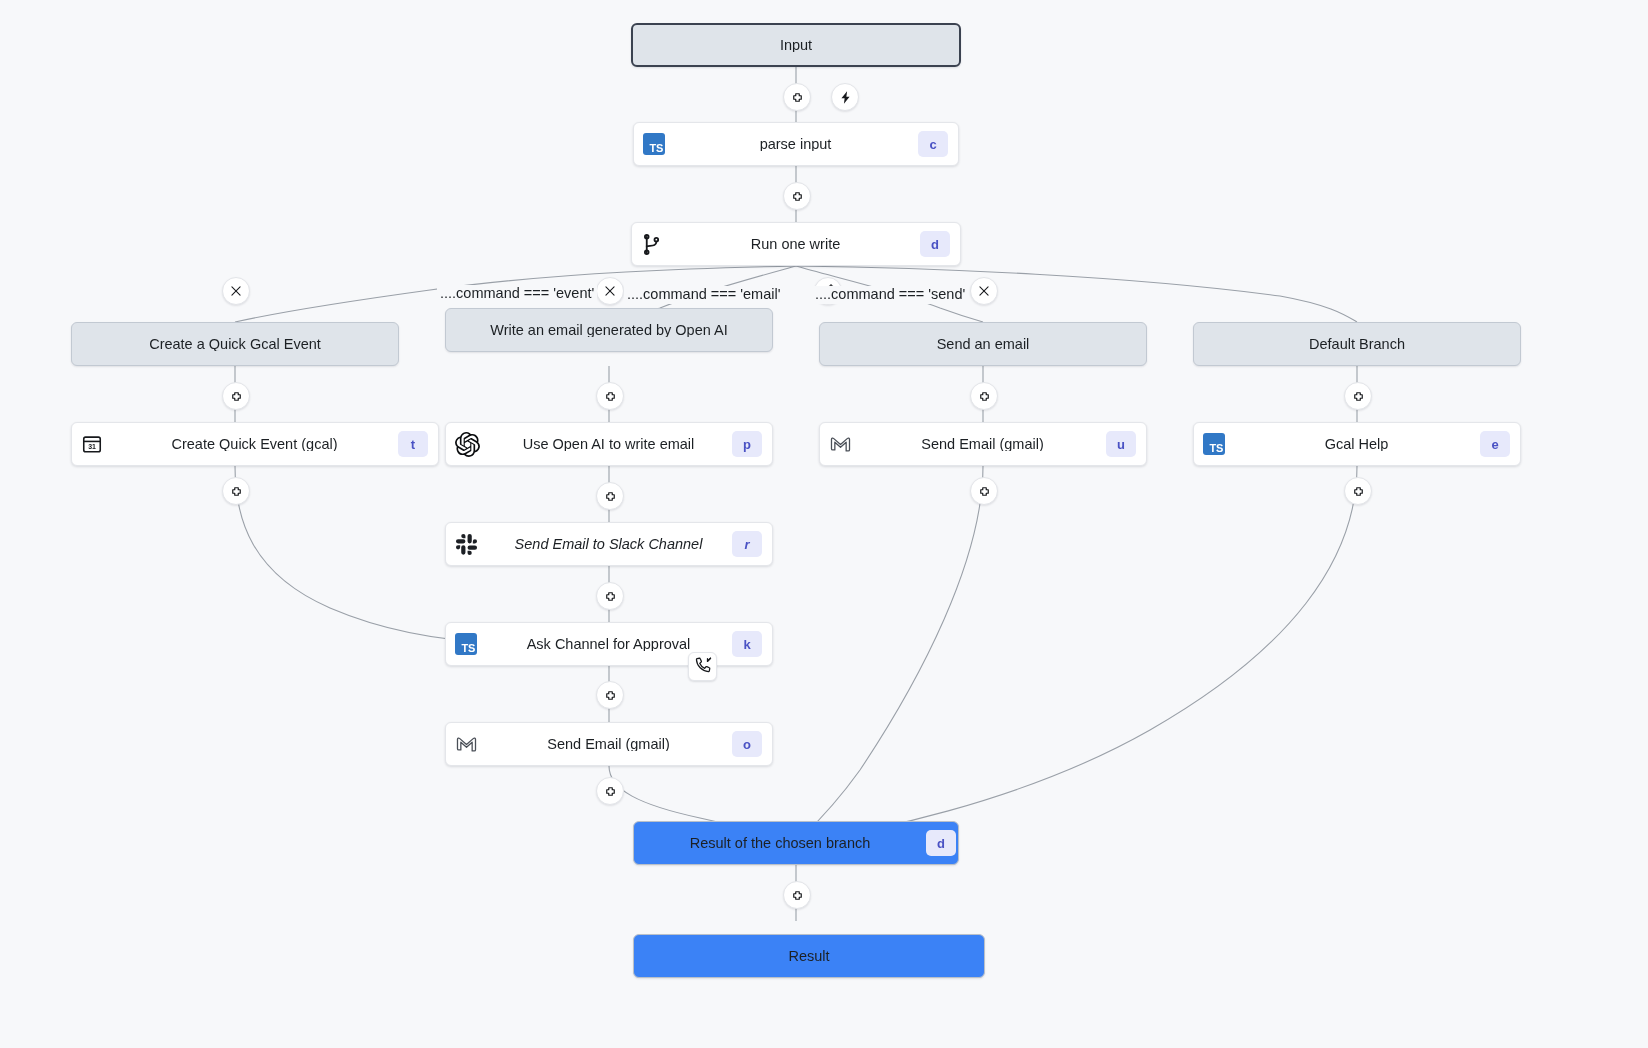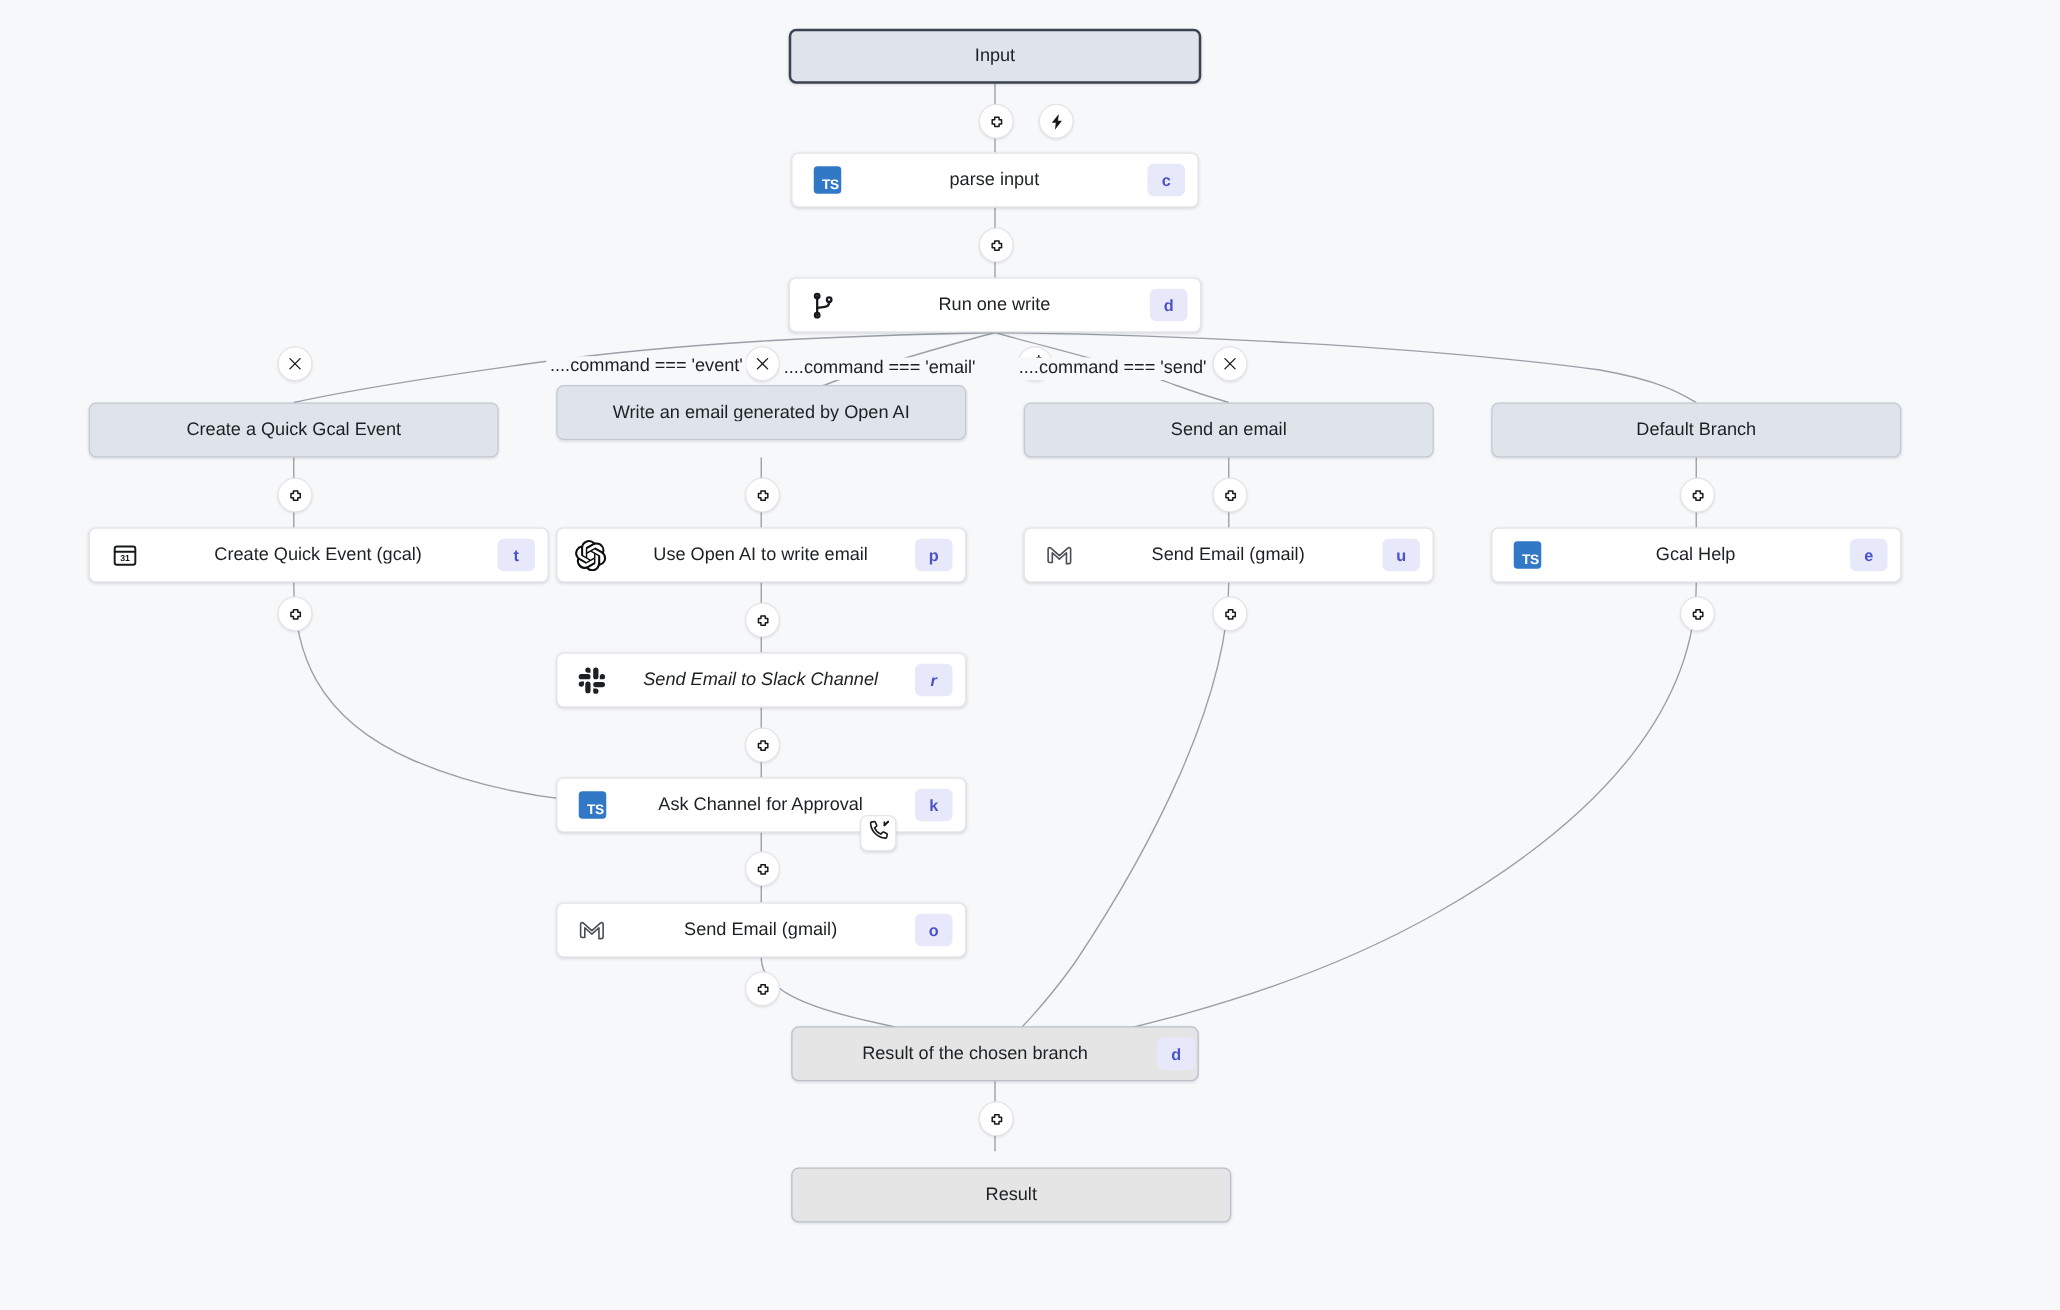--- a/index.html
+++ b/index.html
@@ -34,21 +34,21 @@
     display: flex;
     align-items: center;
     z-index: 3;
     border-radius: 6px;
     height: 44px;
     font-size: 14.5px;
     color: #1c2024;
   }
   
   .node.io {
-    background: #e5e5e5;
+    background: #3b82f6;
     border: 1px solid #b9c0c9;
     box-shadow: 0 1px 2px rgba(16,24,40,.10);
     justify-content: space-between;
   }
   .node.io-selected {
     background: #dfe4ea;
     border: 2px solid #3b4250;
     box-shadow: 0 1px 2px rgba(16,24,40,.12);
     justify-content: center;
   }
@@ -76,21 +76,21 @@
   .node.io .label, .node.io-selected .label, .node.branch-head .label {
     padding: 0 14px;
   }
   .nodeicon {
     flex: 0 0 auto;
     width: 30px;
     height: 30px;
     margin-left: 9px;
     display: flex;
     align-items: center;
-    justify-content: flex-end;
+    justify-content: flex-start;
   }
   .nodeicon svg { display:block; }
   .keybadge {
     flex: 0 0 auto;
     min-width: 30px;
     height: 26px;
     margin-right: 2px;
     border-radius: 5px;
     background: #e7e9fb;
     color: #4a52c4;

